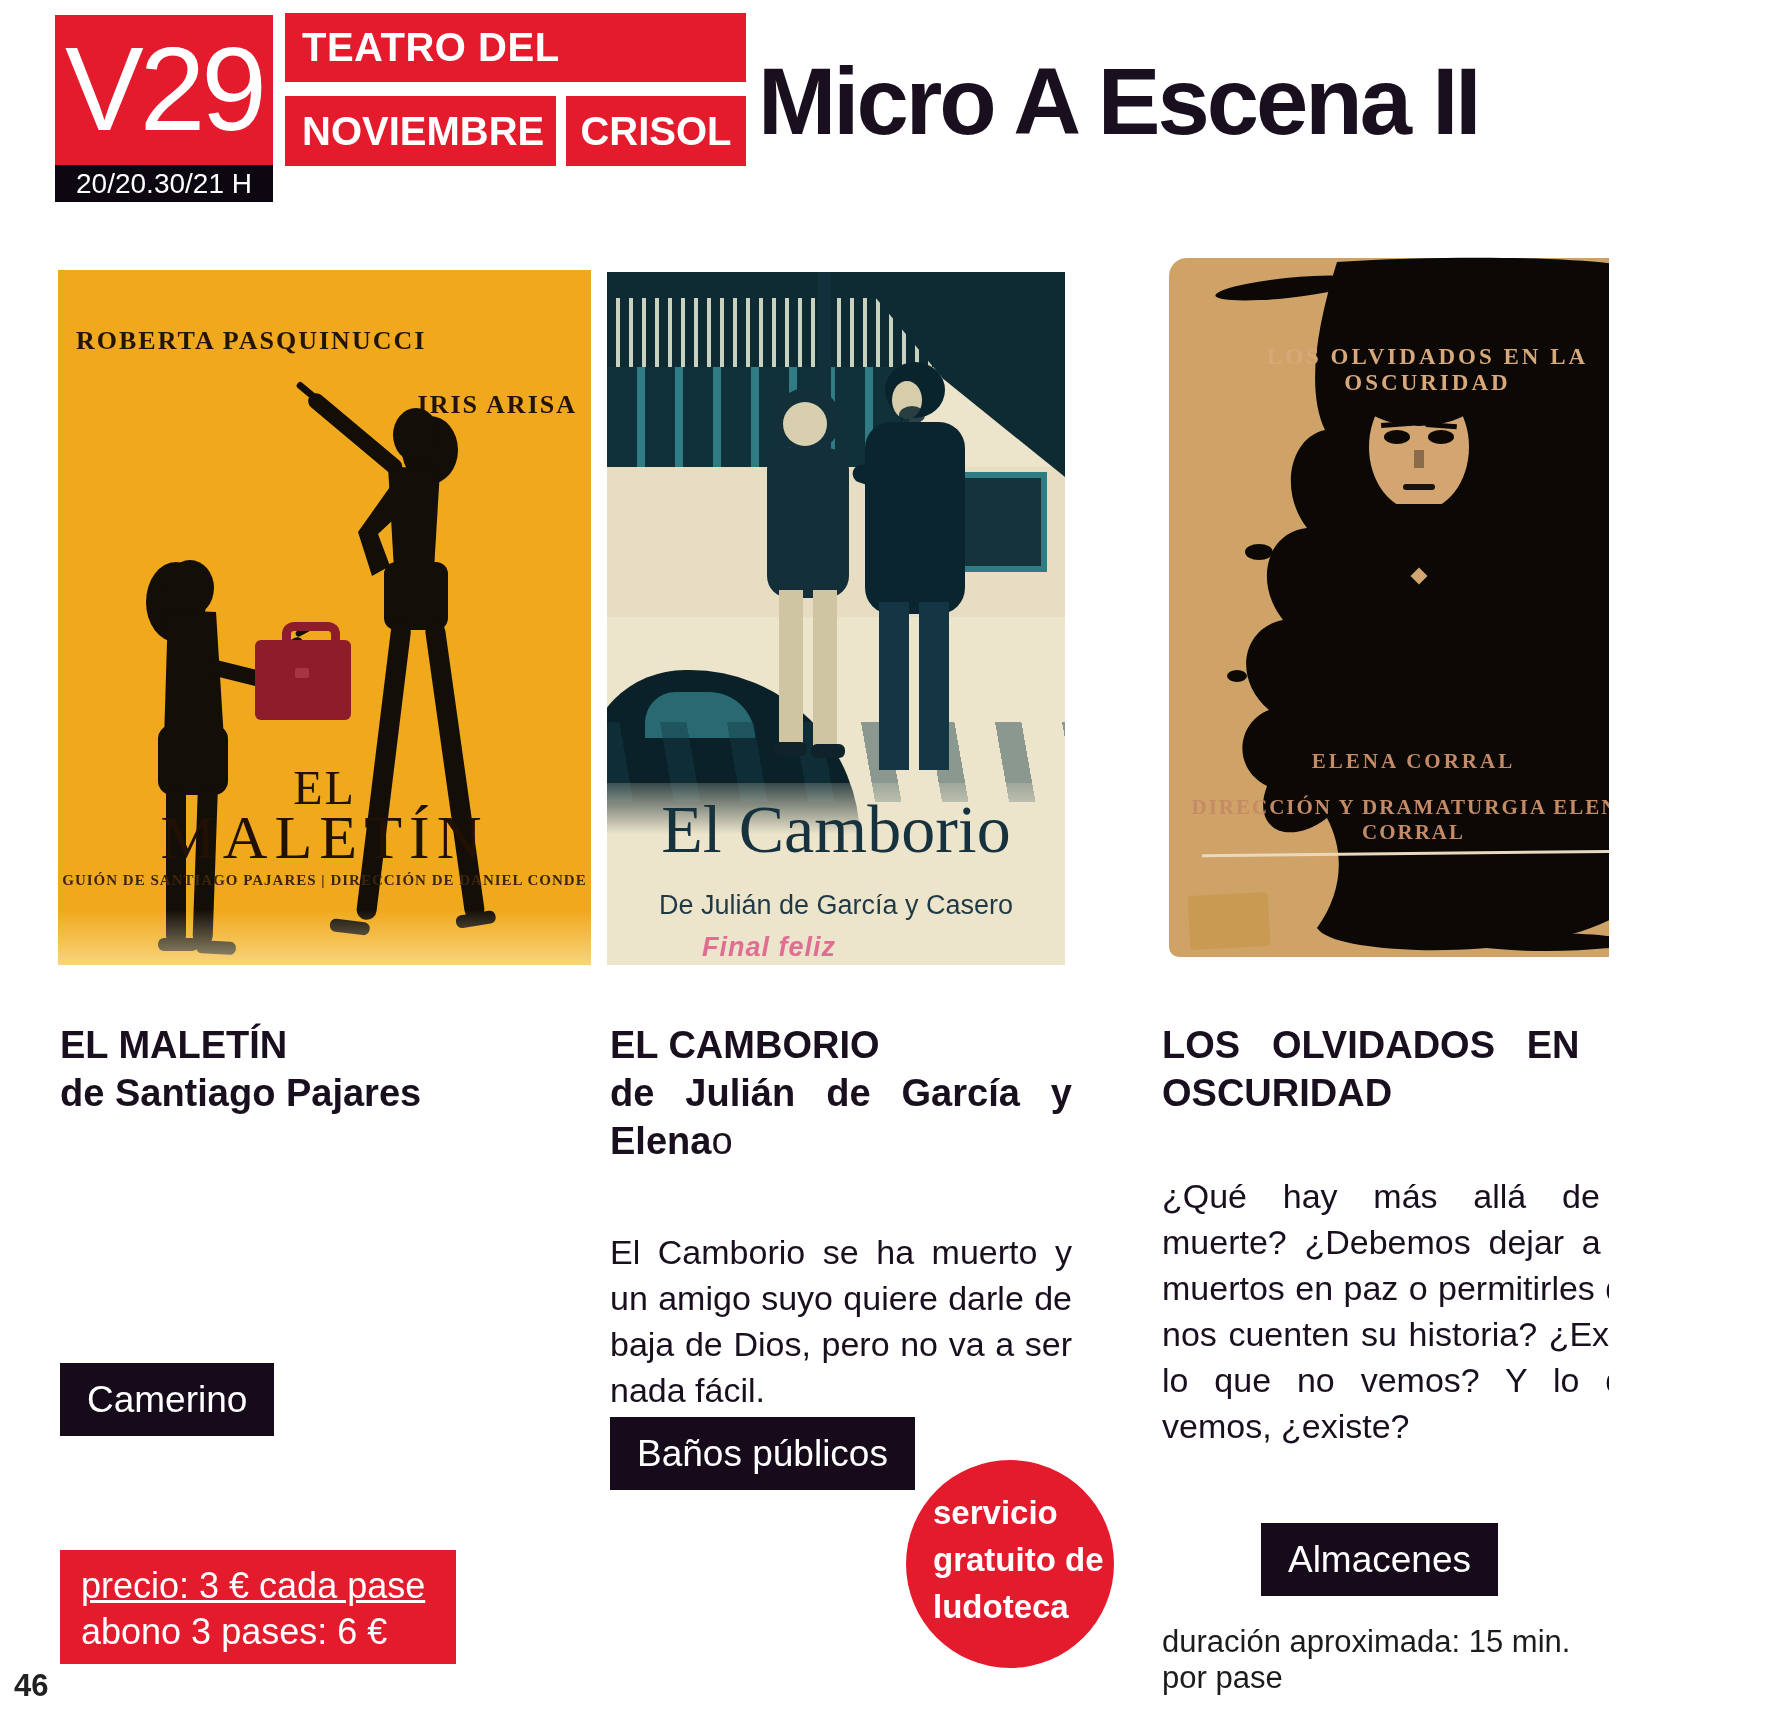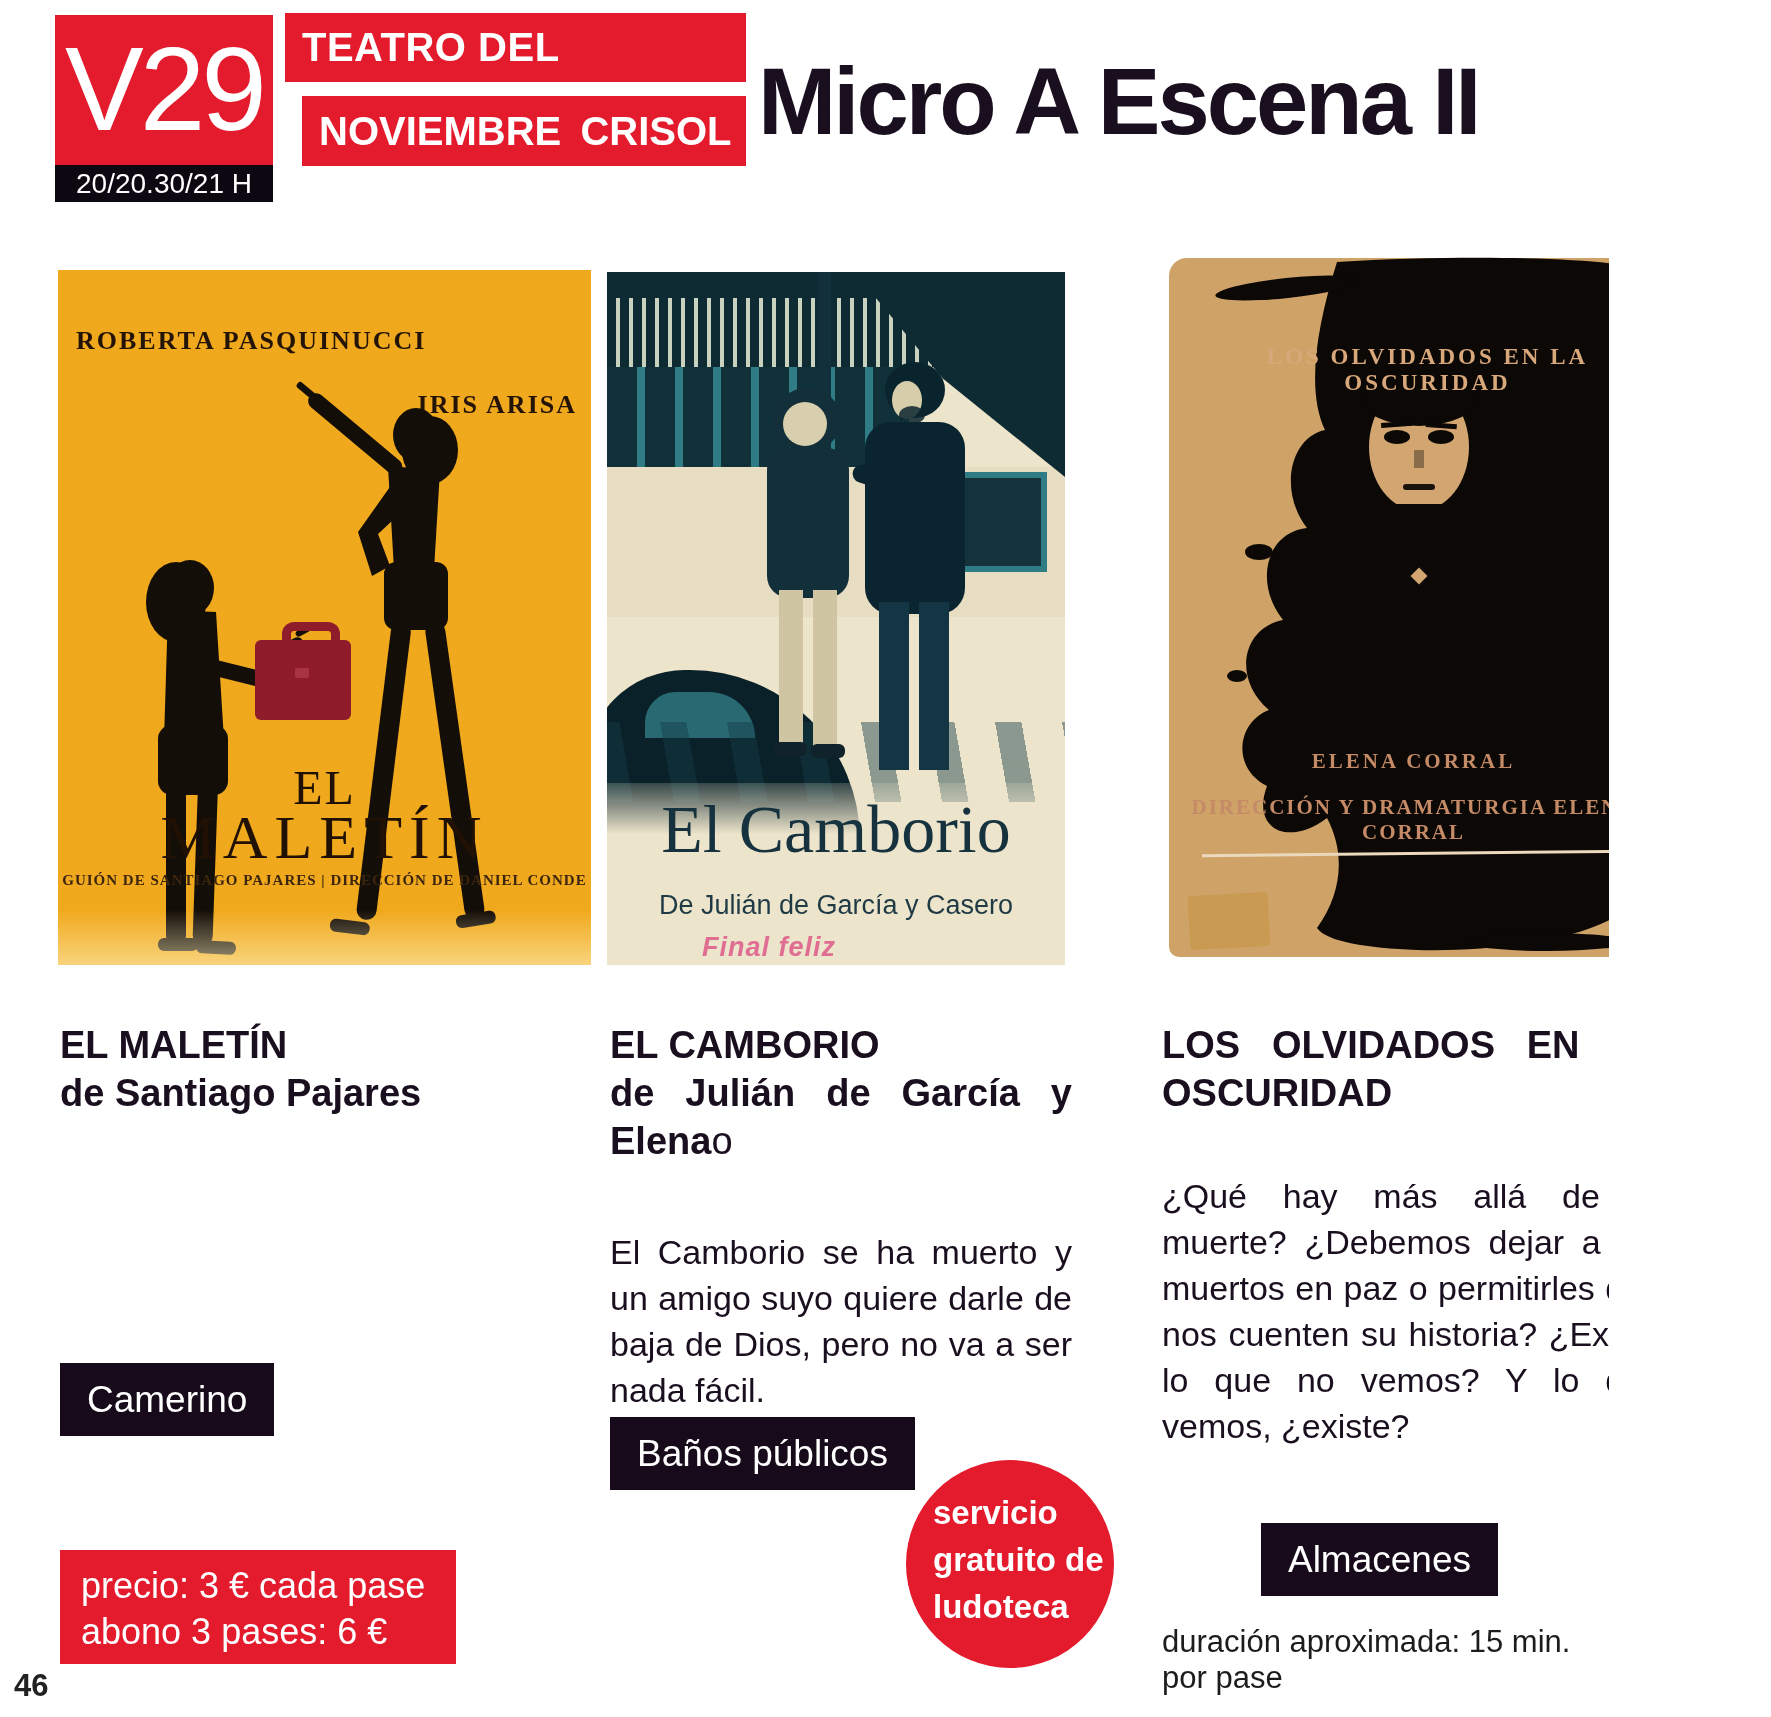--- a/index.html
+++ b/index.html
@@ -8,21 +8,21 @@
   .abs{position:absolute;}
 
   
   .redbox{background:var(--red,#e31b2d);color:#fff;box-sizing:border-box;}
   .v29{left:55px;top:15px;width:218px;height:150px;font-size:118px;line-height:148px;
        text-align:center;letter-spacing:-4px;font-weight:400;}
   .times{left:55px;top:165px;width:218px;height:37px;background:var(--strip,#0d0711);
          color:#fff;font-size:28px;line-height:37px;text-align:center;}
   .venue{left:285px;top:13px;width:461px;height:69px;font-size:40px;font-weight:bold;
          line-height:69px;padding-left:17px;letter-spacing:.5px;}
-  .month{left:302px;top:96px;width:271px;height:70px;font-size:40px;font-weight:bold;
+  .month{left:285px;top:96px;width:271px;height:70px;font-size:40px;font-weight:bold;
          line-height:70px;padding-left:17px;}
   .crisol{left:566px;top:96px;width:180px;height:70px;font-size:40px;font-weight:bold;
           line-height:70px;text-align:center;}
   .main-title{left:758px;top:48px;font-size:94px;font-weight:bold;letter-spacing:-3px;
               color:var(--ink,#1a0f1f);white-space:nowrap;}
 
   
   .poster{overflow:hidden;}
   .p1{left:58px;top:270px;width:497px;height:695px;background:var(--p1-bg,#f0a91c);
       font-family:"Liberation Serif",serif;padding-left:36px;}
@@ -259,19 +259,19 @@
   <div class="tag tag1">Camerino</div>
   <div class="tag tag3">Almacenes</div>
 
   <div class="abs ludo">
     <span class="block" style="display: block;">servicio</span>
     <span class="block" style="display: block;">gratuito de</span>
     <span class="block" style="display: block;">ludoteca</span>
   </div>
 
   <div class="abs price">
-    <span class="block" style="display: block;">precio: 3 € cada pase</span>
+    <span class="block" style="display: block; text-decoration: underline;">precio: 3 € cada pase</span>
     <span class="block" style="display: block;">abono 3 pases: 6 €</span>
   </div>
 
   <div class="abs duration">duración aproximada: 15 min. por pase</div>
   <div class="abs pageno">46</div>
 </div>
 
 </body></html>

